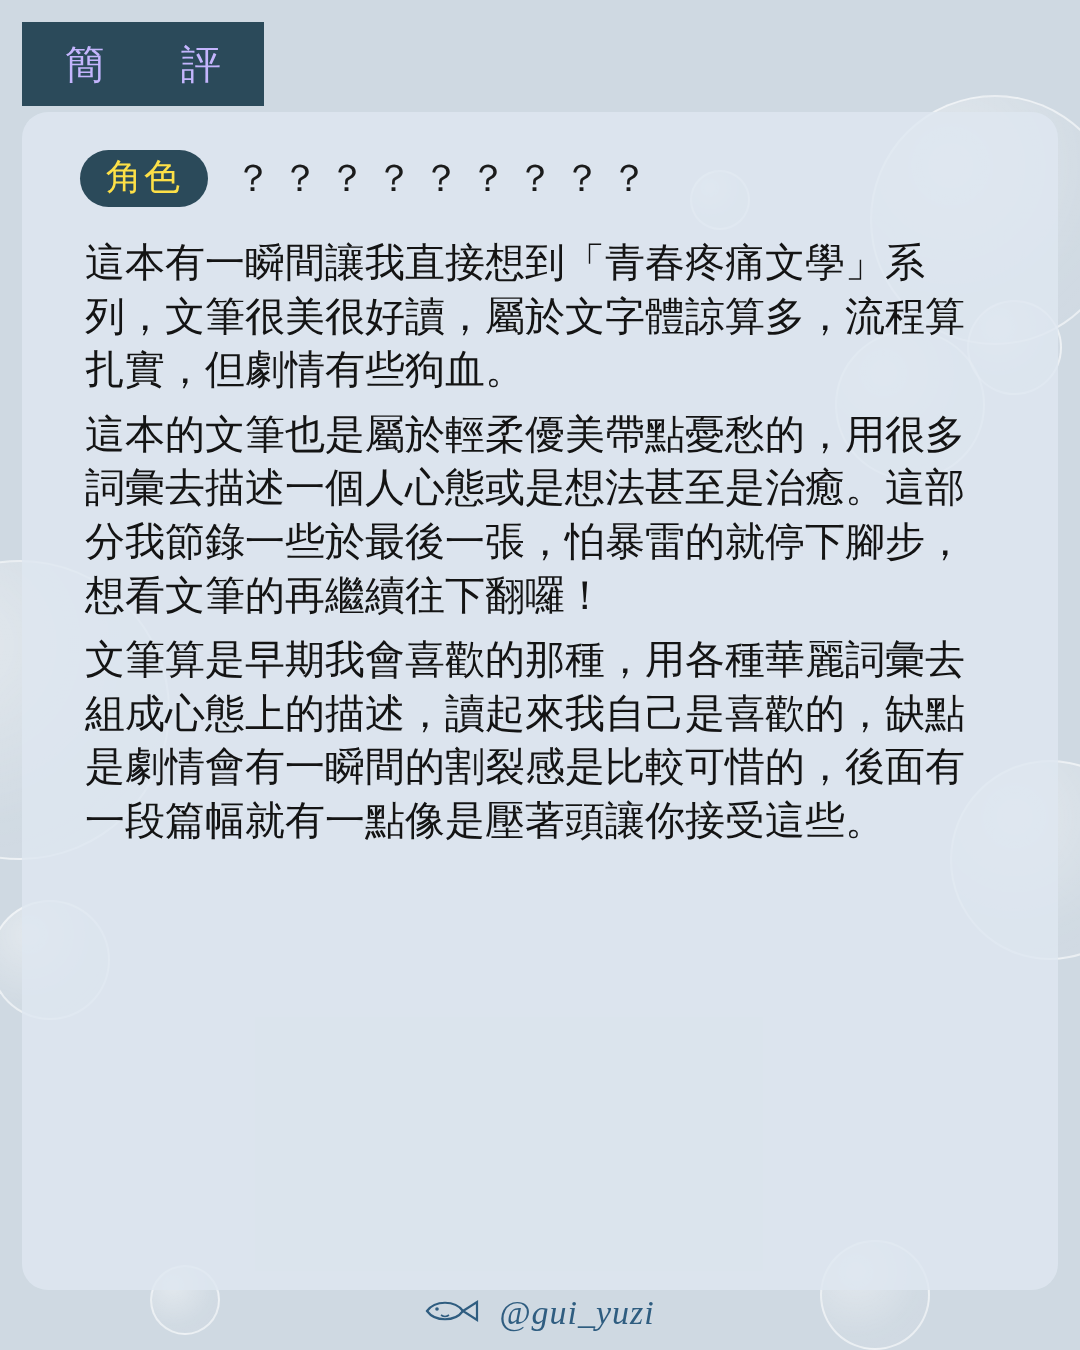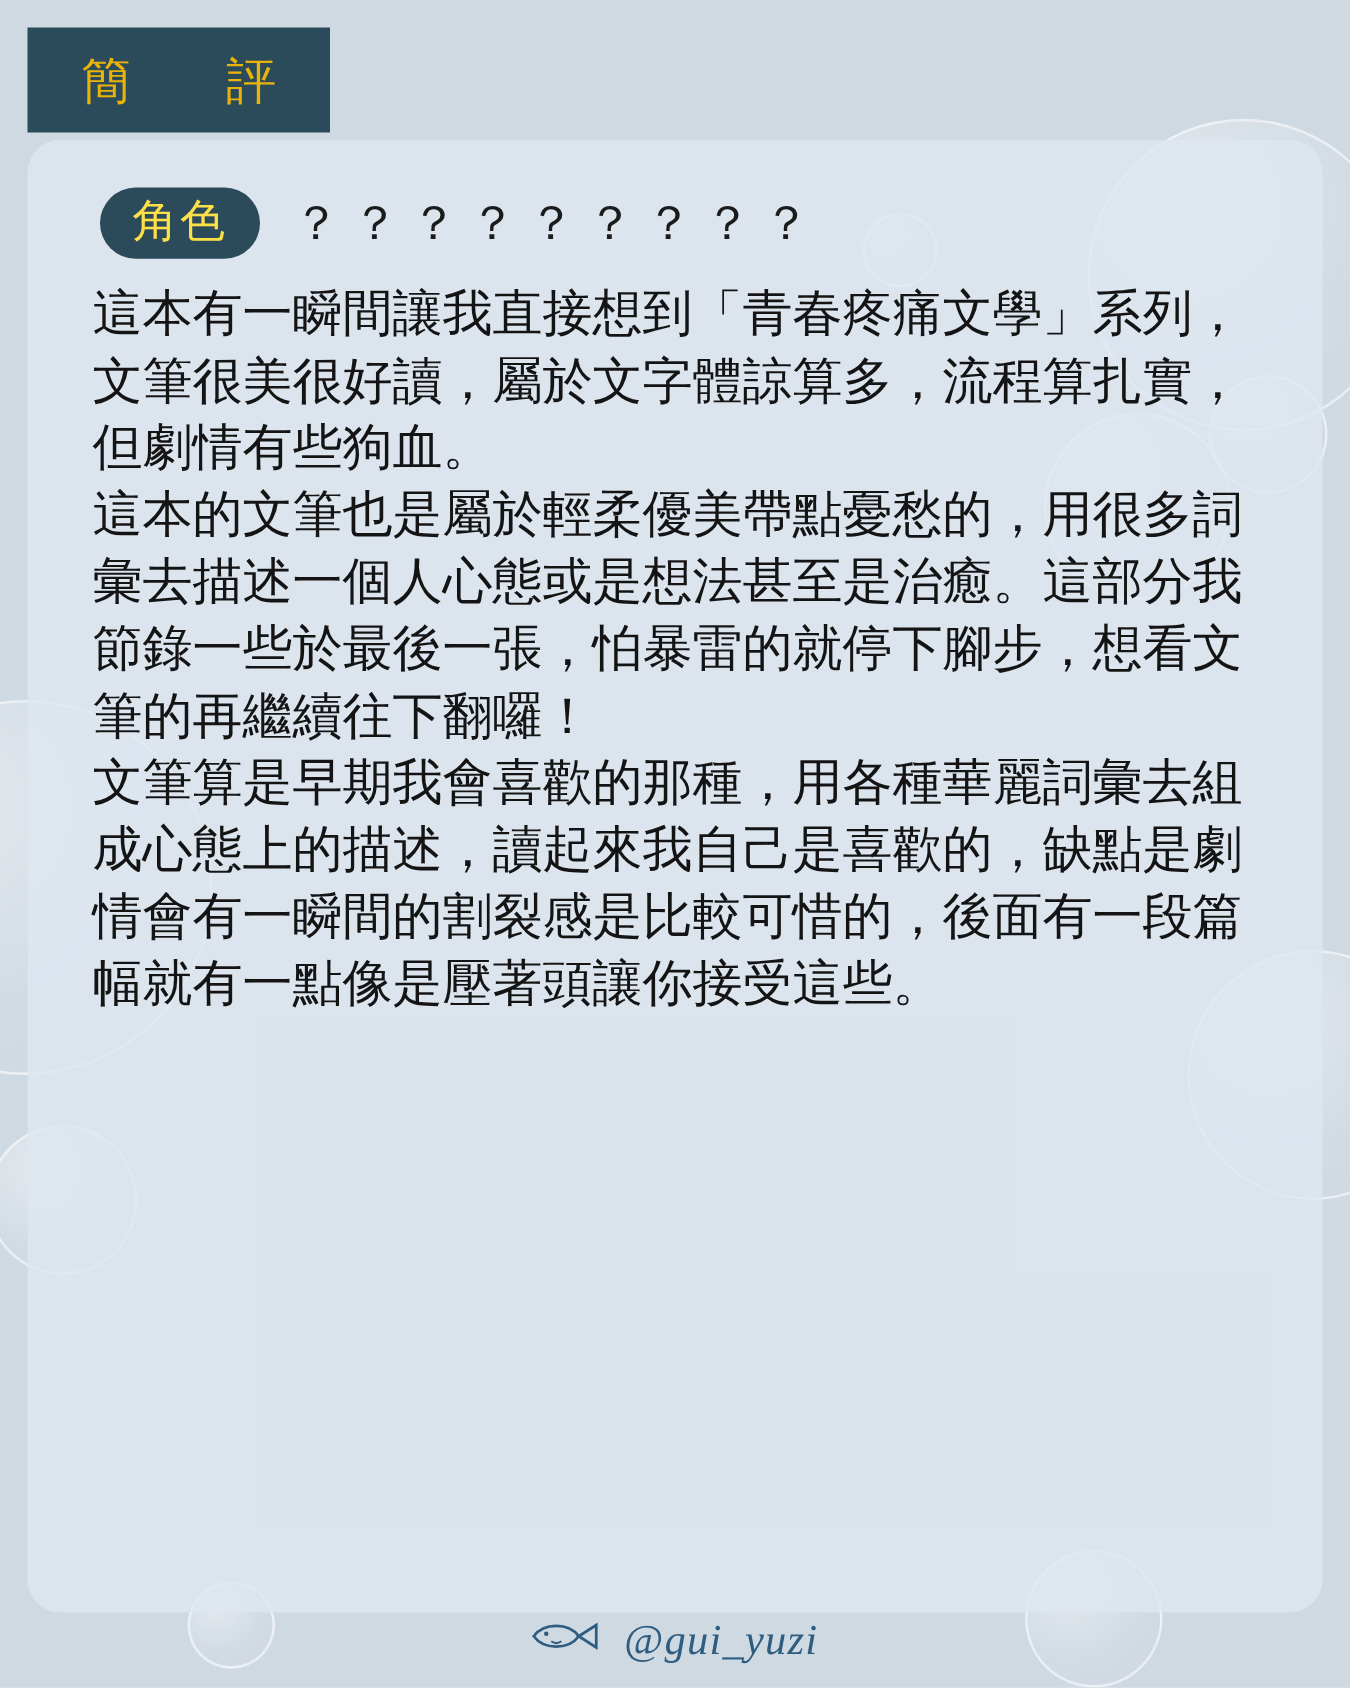--- a/index.html
+++ b/index.html
@@ -35,21 +35,21 @@
   
   .header-tag {
     position: absolute;
     left: 22px; top: 22px;
     width: 242px; height: 84px;
     background: #2b4a5a;
     display: flex; align-items: center; justify-content: center;
     z-index: 3;
   }
   .header-tag span {
-    color: #eab308;
+    color: #c4b5fd;
     font-size: 40px;
     letter-spacing: 18px;
     text-indent: 18px;
     font-weight: 400;
     text-align: right;
   }
 
   
   .card {
     position: absolute;
@@ -87,30 +87,31 @@
   
   .body-text {
     padding: 18px 52px 0 52px;
     font-size: 40px;
     line-height: 1.34;
     color: #141414;
     letter-spacing: 0px;
     text-align: left;
   }
   .body-text p {
-    margin: 0;
+    margin: 11px;
     text-indent: 0;
   }
 
   
   .footer {
     position: absolute;
     left: 0; right: 0;
     bottom: 18px;
     display: flex;
+    align-items: center;
     justify-content: center;
     gap: 20px;
     z-index: 4;
   }
   .fish-icon { display: block; }
   .handle {
     font-family: "Liberation Serif", serif;
     font-style: italic;
     font-size: 34px;
     color: #2f5d80;

